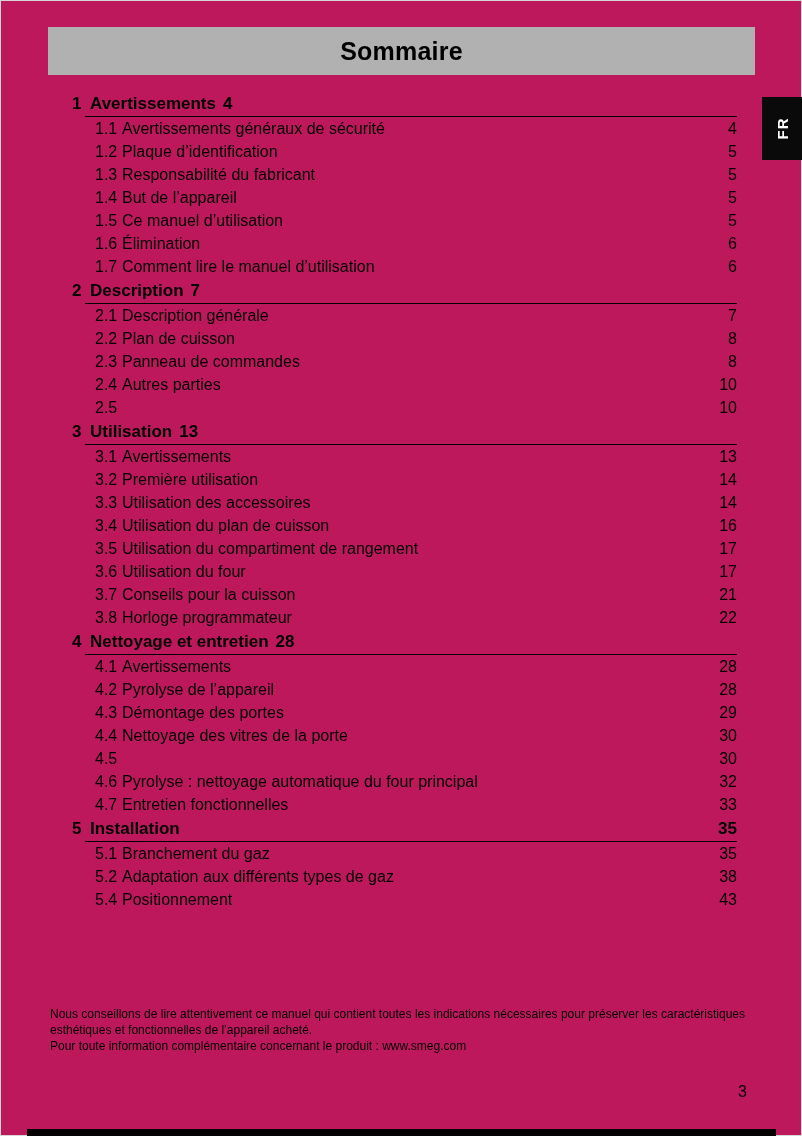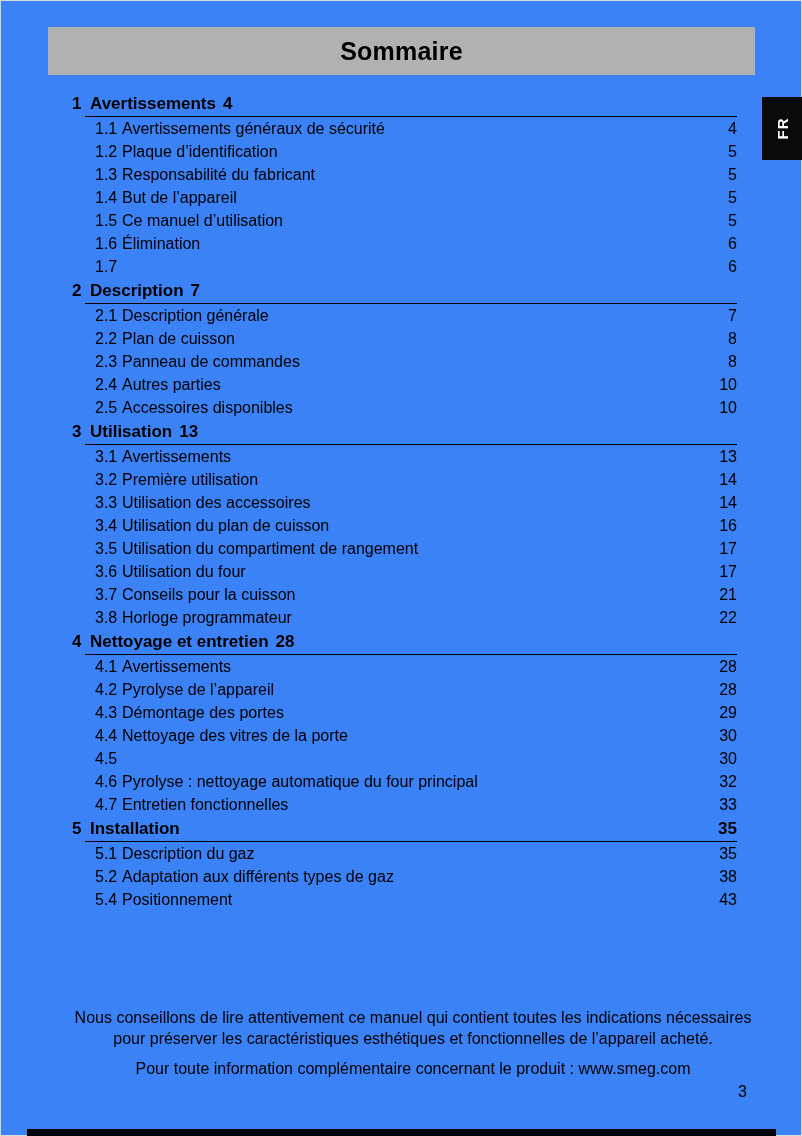--- a/index.html
+++ b/index.html
@@ -1,21 +1,21 @@
 <!DOCTYPE html>
 <html><head>
 <meta charset="utf-8">
 <style>
   html, body { margin: 0; padding: 0; background: #e8e8e8; }
   .page {
     position: relative;
     width: 802px;
     height: 1136px;
     margin: 0 auto;
-    background: #3b82f6;
+    background: #be185d;
     font-family: "Liberation Sans", sans-serif;
     color: #000;
     overflow: hidden;
     box-shadow: 0 0 0 1px #d6d6d6 inset;
   }
 
   
   .banner {
     position: absolute;
     left: 48px; top: 27px;
@@ -80,28 +80,27 @@
     padding-left: 29px;
     box-sizing: border-box;
   }
   .item-num { width: 27px; flex-shrink: 0; }
   .item-title { white-space: nowrap; }
   .item-page { margin-left: auto; }
 
   
   .footer {
     position: absolute;
-    left: 58px; top: 1007px;
+    left: 50px; top: 1007px;
     width: 710px;
-    font-size: 16px;
+    font-size: 12px;
     line-height: 1.32;
-    text-align: center;
   }
   .footer p { margin: 0; }
-  .footer p + p { margin-top: 9px; }
+  .footer p + p { }
 
   .page-number {
     position: absolute;
     top: 1083px;
     right: 55px;
     font-size: 16px;
   }
 
   .bottom-bar {
     position: absolute;
@@ -156,20 +155,21 @@
           <span class="item-title">Ce manuel d’utilisation</span>
           <span class="item-page">5</span>
         </div>
         <div class="toc-item">
           <span class="item-num">1.6</span>
           <span class="item-title">Élimination</span>
           <span class="item-page">6</span>
         </div>
         <div class="toc-item">
           <span class="item-num">1.7</span>
+          <span class="item-title">Comment lire le manuel d’utilisation</span>
           <span class="item-page">6</span>
         </div>
       </div>
       <div class="toc-section">
         <div class="section-header">
           <span class="sec-num">2</span>
           <span class="sec-title">Description</span>
           <span class="sec-page">7</span>
         </div>
         <div class="rule"></div>
@@ -188,21 +188,20 @@
           <span class="item-title">Panneau de commandes</span>
           <span class="item-page">8</span>
         </div>
         <div class="toc-item">
           <span class="item-num">2.4</span>
           <span class="item-title">Autres parties</span>
           <span class="item-page">10</span>
         </div>
         <div class="toc-item">
           <span class="item-num">2.5</span>
-          <span class="item-title">Accessoires disponibles</span>
           <span class="item-page">10</span>
         </div>
       </div>
       <div class="toc-section">
         <div class="section-header">
           <span class="sec-num">3</span>
           <span class="sec-title">Utilisation</span>
           <span class="sec-page">13</span>
         </div>
         <div class="rule"></div>
@@ -291,21 +290,21 @@
       </div>
       <div class="toc-section">
         <div class="section-header">
           <span class="sec-num">5</span>
           <span class="sec-title">Installation</span>
           <span class="sec-page right">35</span>
         </div>
         <div class="rule"></div>
         <div class="toc-item">
           <span class="item-num">5.1</span>
-          <span class="item-title">Description du gaz</span>
+          <span class="item-title">Branchement du gaz</span>
           <span class="item-page">35</span>
         </div>
         <div class="toc-item">
           <span class="item-num">5.2</span>
           <span class="item-title">Adaptation aux différents types de gaz</span>
           <span class="item-page">38</span>
         </div>
         <div class="toc-item">
           <span class="item-num">5.4</span>
           <span class="item-title">Positionnement</span>

